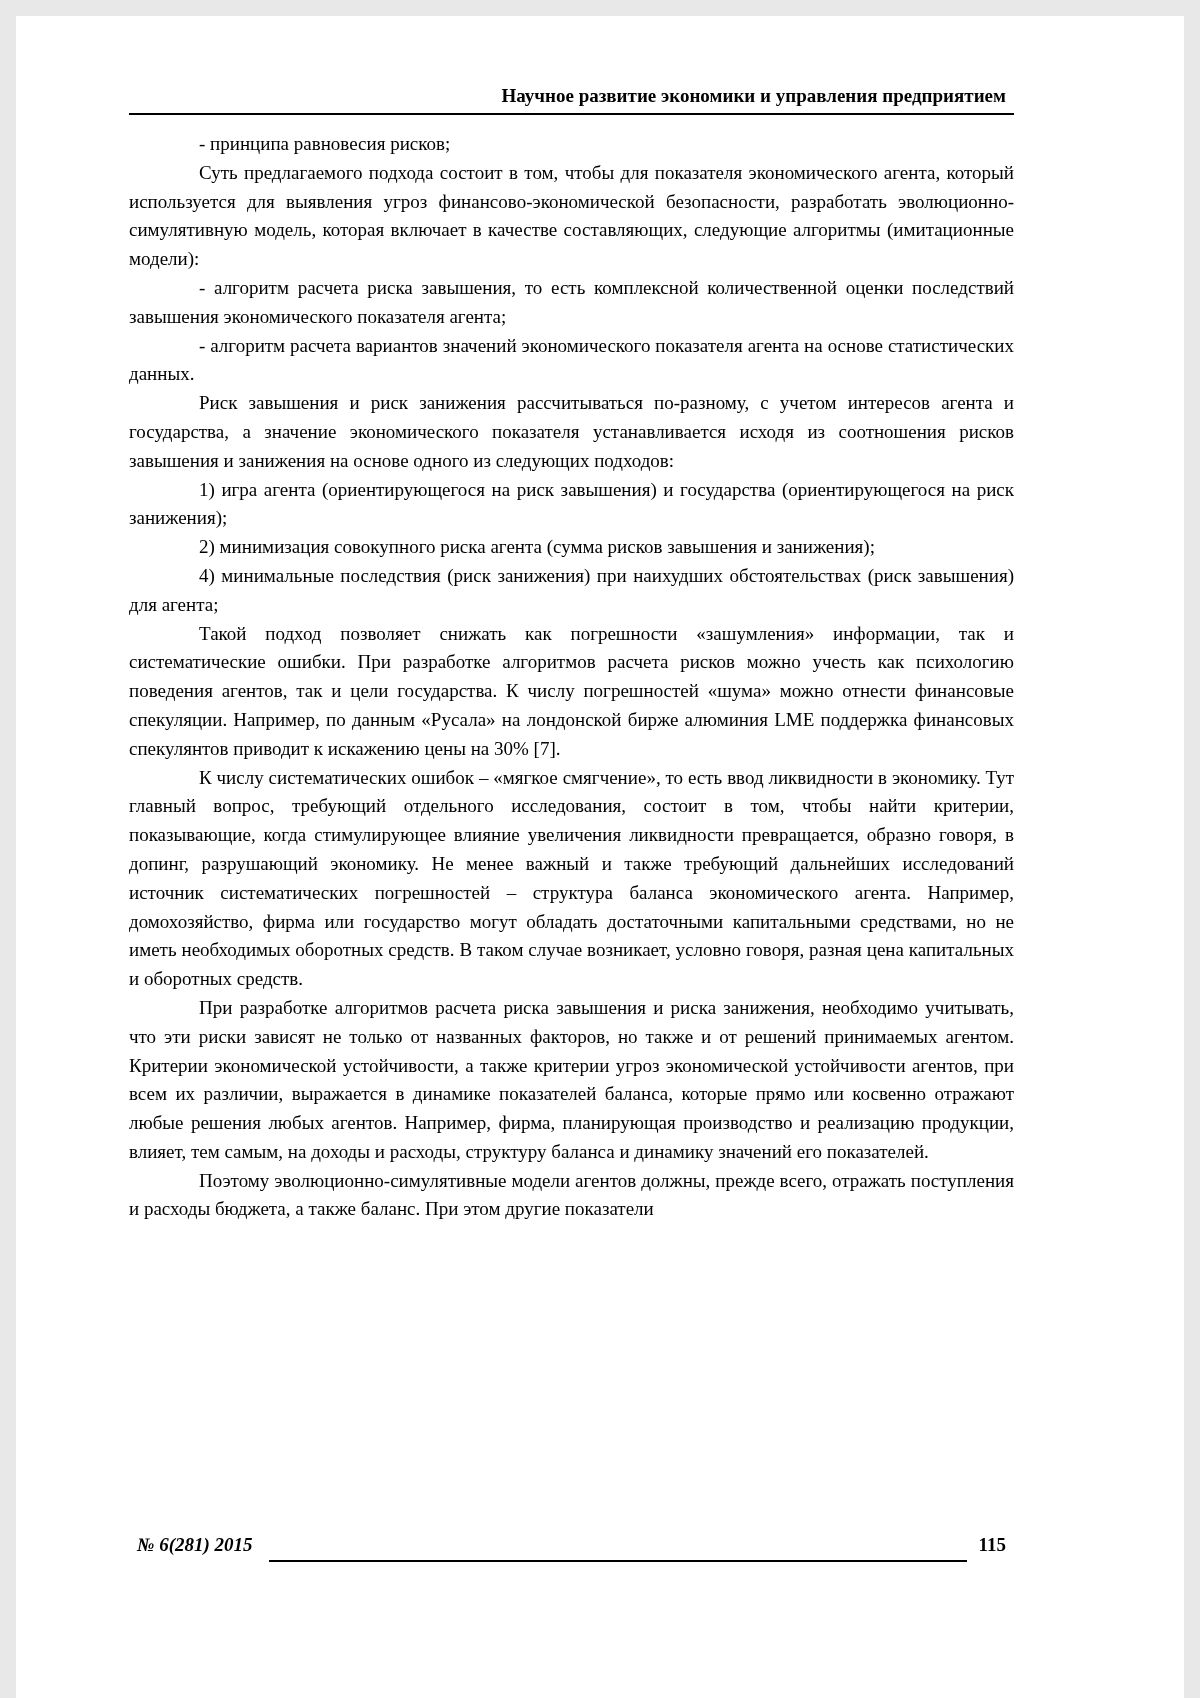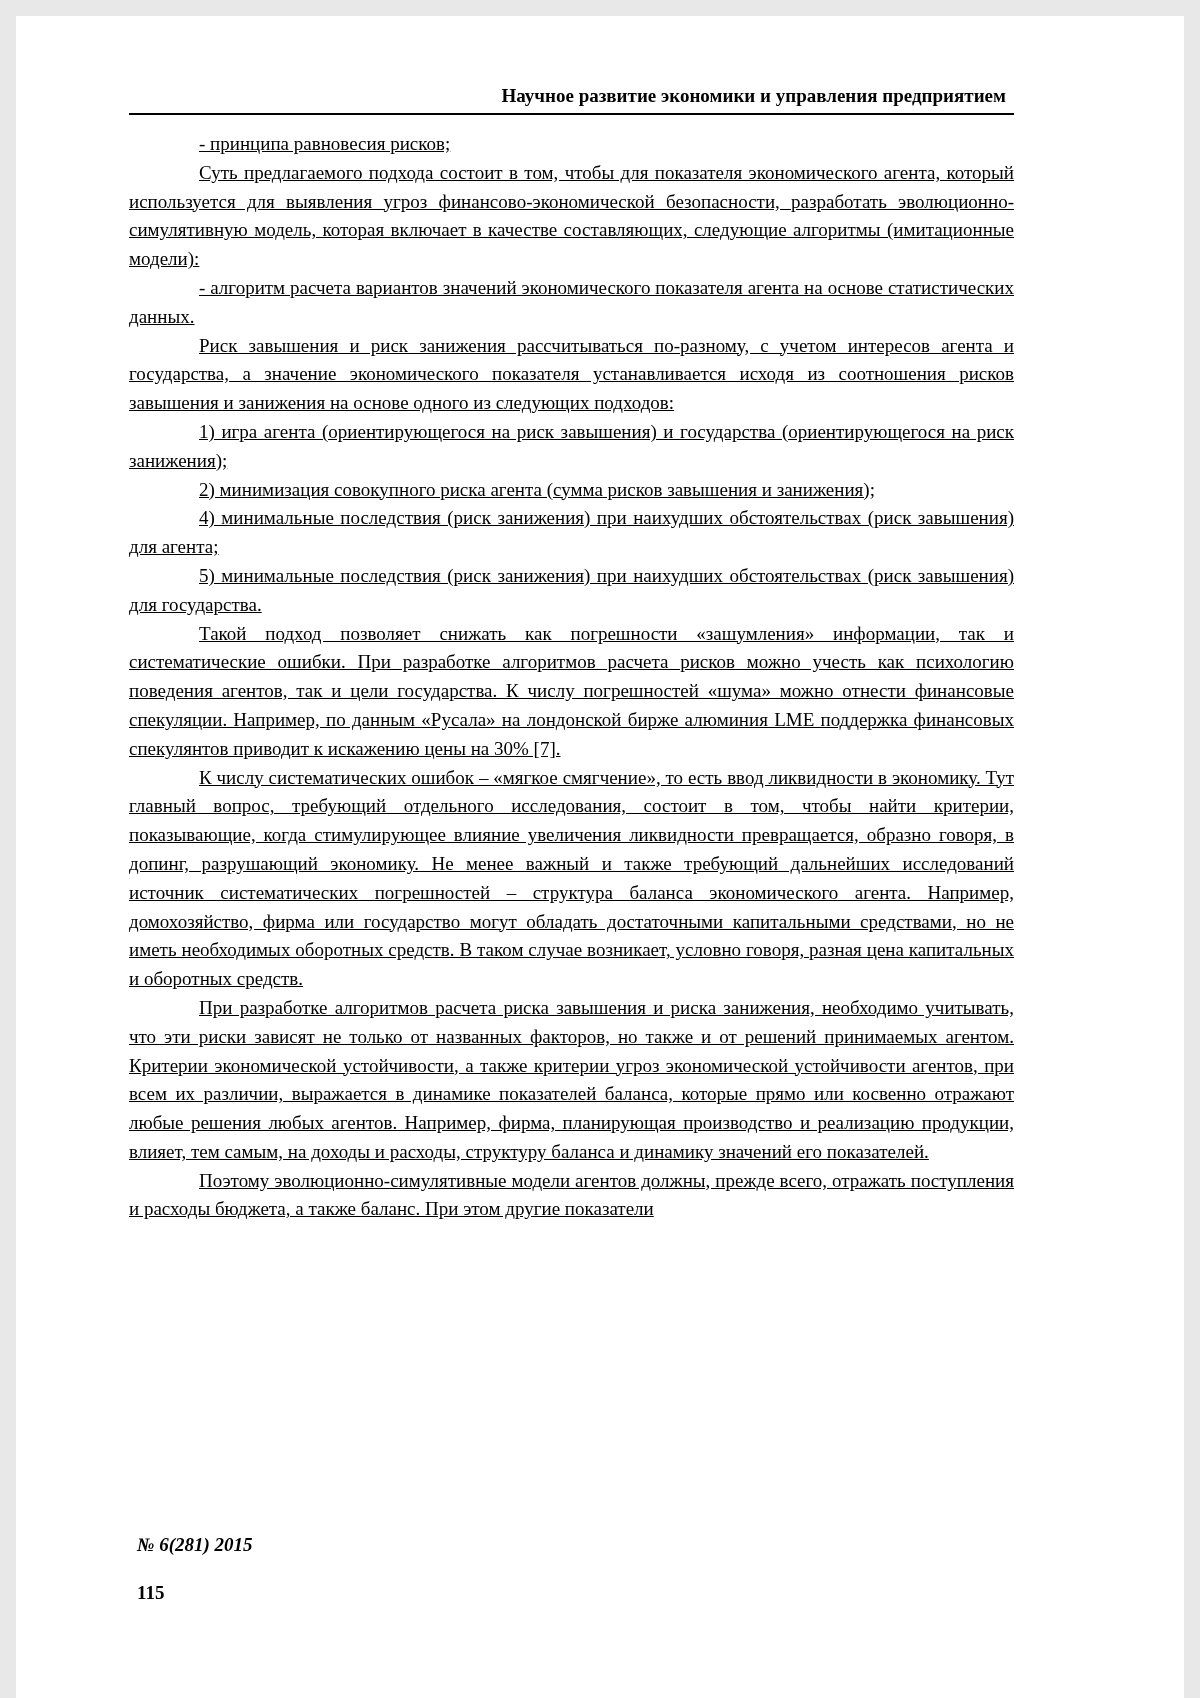--- a/index.html
+++ b/index.html
@@ -25,33 +25,31 @@
   }
   .body-text {
     margin-top: 15px;
     font-size: 19px;
     line-height: 28.8px;
     text-align: justify;
   }
   .body-text p {
     text-indent: 70px;
     margin: 0;
-    text-decoration: underline;
   }
   .page-footer {
     position: absolute;
     left: 105px;
     right: 194px;
     top: 1500px;
     display: flex;
     align-items: baseline;
     font-size: 19px;
     font-weight: bold;
     line-height: 26px;
-    flex-direction: column;
   }
   .issue {
     font-style: italic;
     white-space: nowrap;
   }
   .footer-rule {
     flex: 1 1 auto;
     border-bottom: 2px solid #000000;
     align-self: flex-end;
     margin: 0 4px 4px 8px;
@@ -66,26 +64,26 @@
 
 <div class="page">
 
   <header class="running-head">
     <span>Научное развитие экономики и управления предприятием</span>
   </header>
 
   <main class="body-text">
     <p>- принципа равновесия рисков;</p>
     <p>Суть предлагаемого подхода состоит в том, чтобы для показателя экономического агента, который используется для выявления угроз финансово-экономической безопасности, разработать эволюционно-симулятивную модель, которая включает в качестве составляющих, следующие алгоритмы (имитационные модели):</p>
+    <p>- алгоритм расчета риска завышения, то есть комплексной количественной оценки последствий завышения экономического показателя агента;</p>
     <p>- алгоритм расчета вариантов значений экономического показателя агента на основе статистических данных.</p>
     <p>Риск завышения и риск занижения рассчитываться по-разному, с учетом интересов агента и государства, а значение экономического показателя устанавливается исходя из соотношения рисков завышения и занижения на основе одного из следующих подходов:</p>
     <p>1) игра агента (ориентирующегося на риск завышения) и государства (ориентирующегося на риск занижения);</p>
     <p>2) минимизация совокупного риска агента (сумма рисков завышения и занижения);</p>
     <p>4) минимальные последствия (риск занижения) при наихудших обстоятельствах (риск завышения) для агента;</p>
-    <p>5) минимальные последствия (риск занижения) при наихудших обстоятельствах (риск завышения) для государства.</p>
     <p>Такой подход позволяет снижать как погрешности «зашумления» информации, так и систематические ошибки. При разработке алгоритмов расчета рисков можно учесть как психологию поведения агентов, так и цели государства. К числу погрешностей «шума» можно отнести финансовые спекуляции. Например, по данным «Русала» на лондонской бирже алюминия LME поддержка финансовых спекулянтов приводит к искажению цены на 30% [7].</p>
     <p>К числу систематических ошибок – «мягкое смягчение», то есть ввод ликвидности в экономику. Тут главный вопрос, требующий отдельного исследования, состоит в том, чтобы найти критерии, показывающие, когда стимулирующее влияние увеличения ликвидности превращается, образно говоря, в допинг, разрушающий экономику. Не менее важный и также требующий дальнейших исследований источник систематических погрешностей – структура баланса экономического агента. Например, домохозяйство, фирма или государство могут обладать достаточными капитальными средствами, но не иметь необходимых оборотных средств. В таком случае возникает, условно говоря, разная цена капитальных и оборотных средств.</p>
     <p>При разработке алгоритмов расчета риска завышения и риска занижения, необходимо учитывать, что эти риски зависят не только от названных факторов, но также и от решений принимаемых агентом. Критерии экономической устойчивости, а также критерии угроз экономической устойчивости агентов, при всем их различии, выражается в динамике показателей баланса, которые прямо или косвенно отражают любые решения любых агентов. Например, фирма, планирующая производство и реализацию продукции, влияет, тем самым, на доходы и расходы, структуру баланса и динамику значений его показателей.</p>
     <p>Поэтому эволюционно-симулятивные модели агентов должны, прежде всего, отражать поступления и расходы бюджета, а также баланс. При этом другие показатели</p>
   </main>
 
   <footer class="page-footer">
     <span class="issue">№ 6(281) 2015</span>
     <span class="footer-rule"></span>
     <span class="pagenum">115</span>

